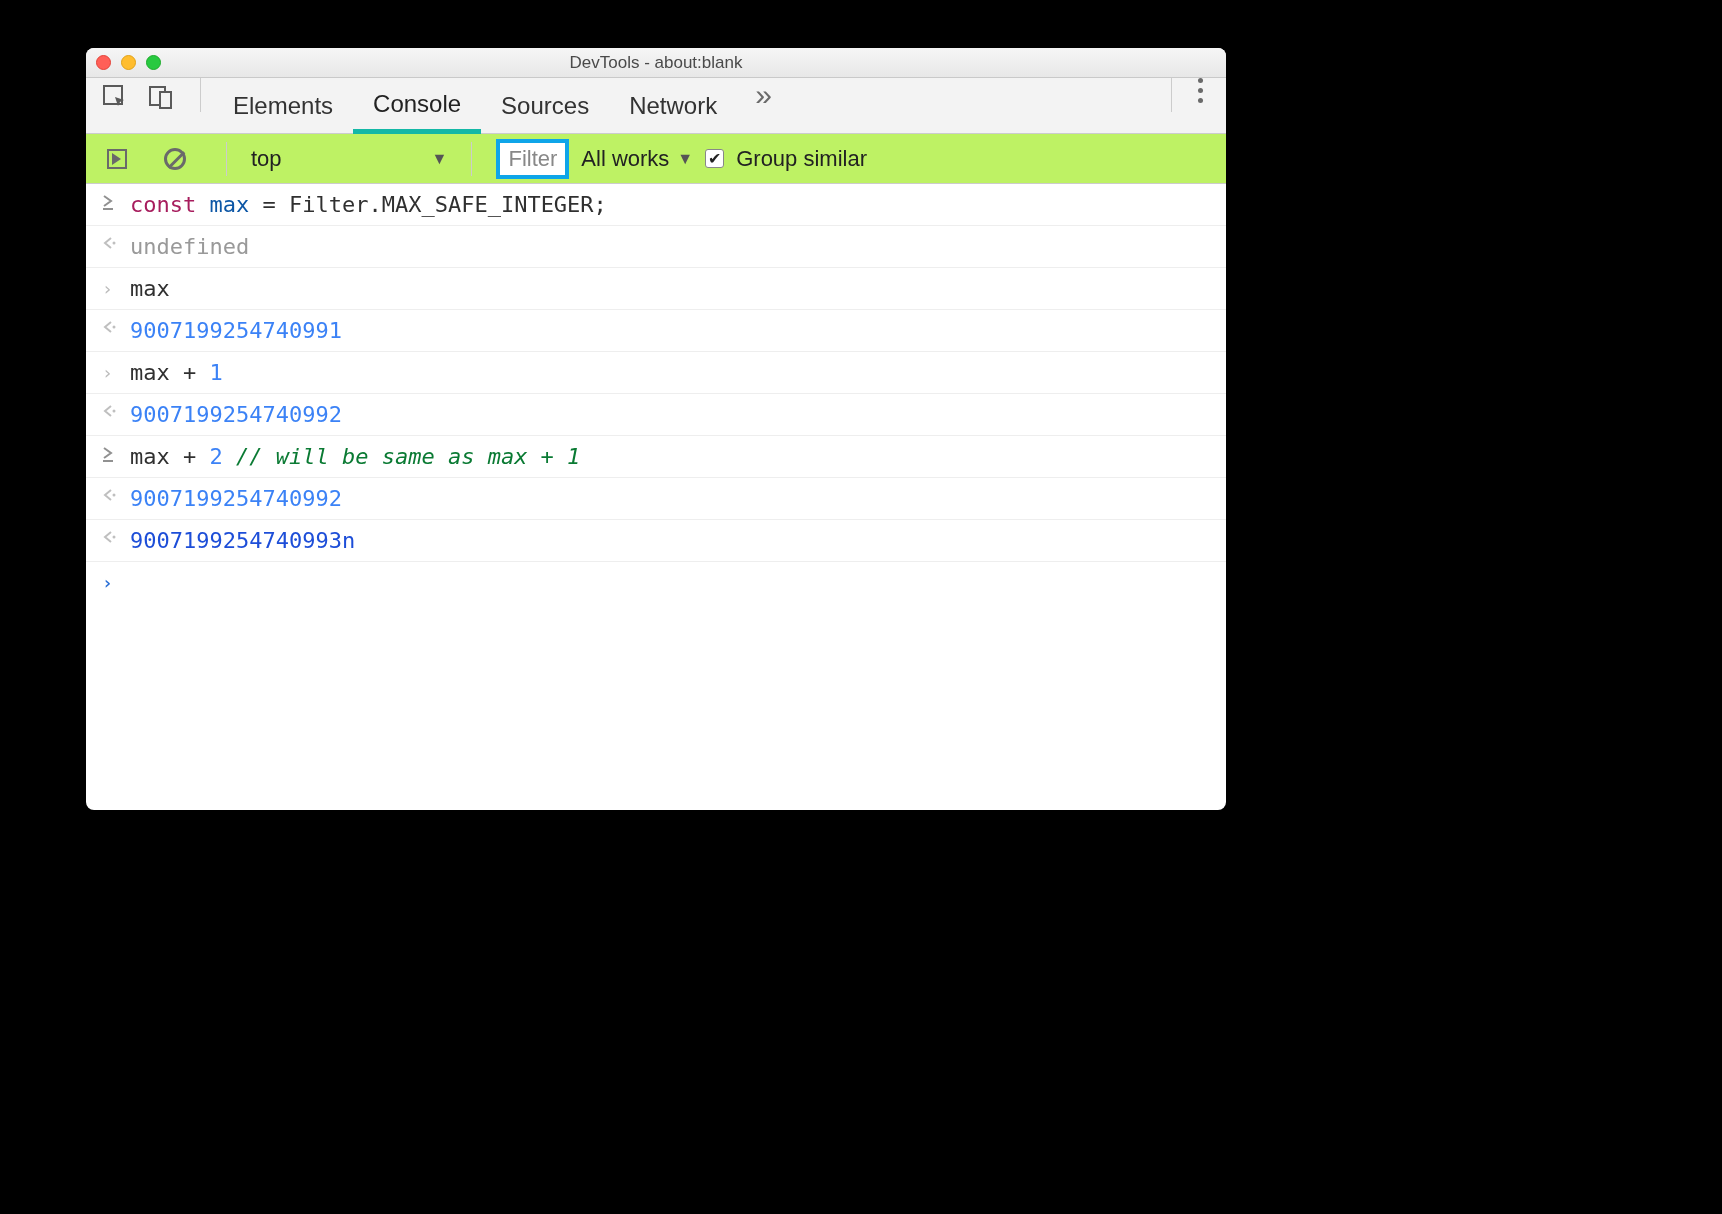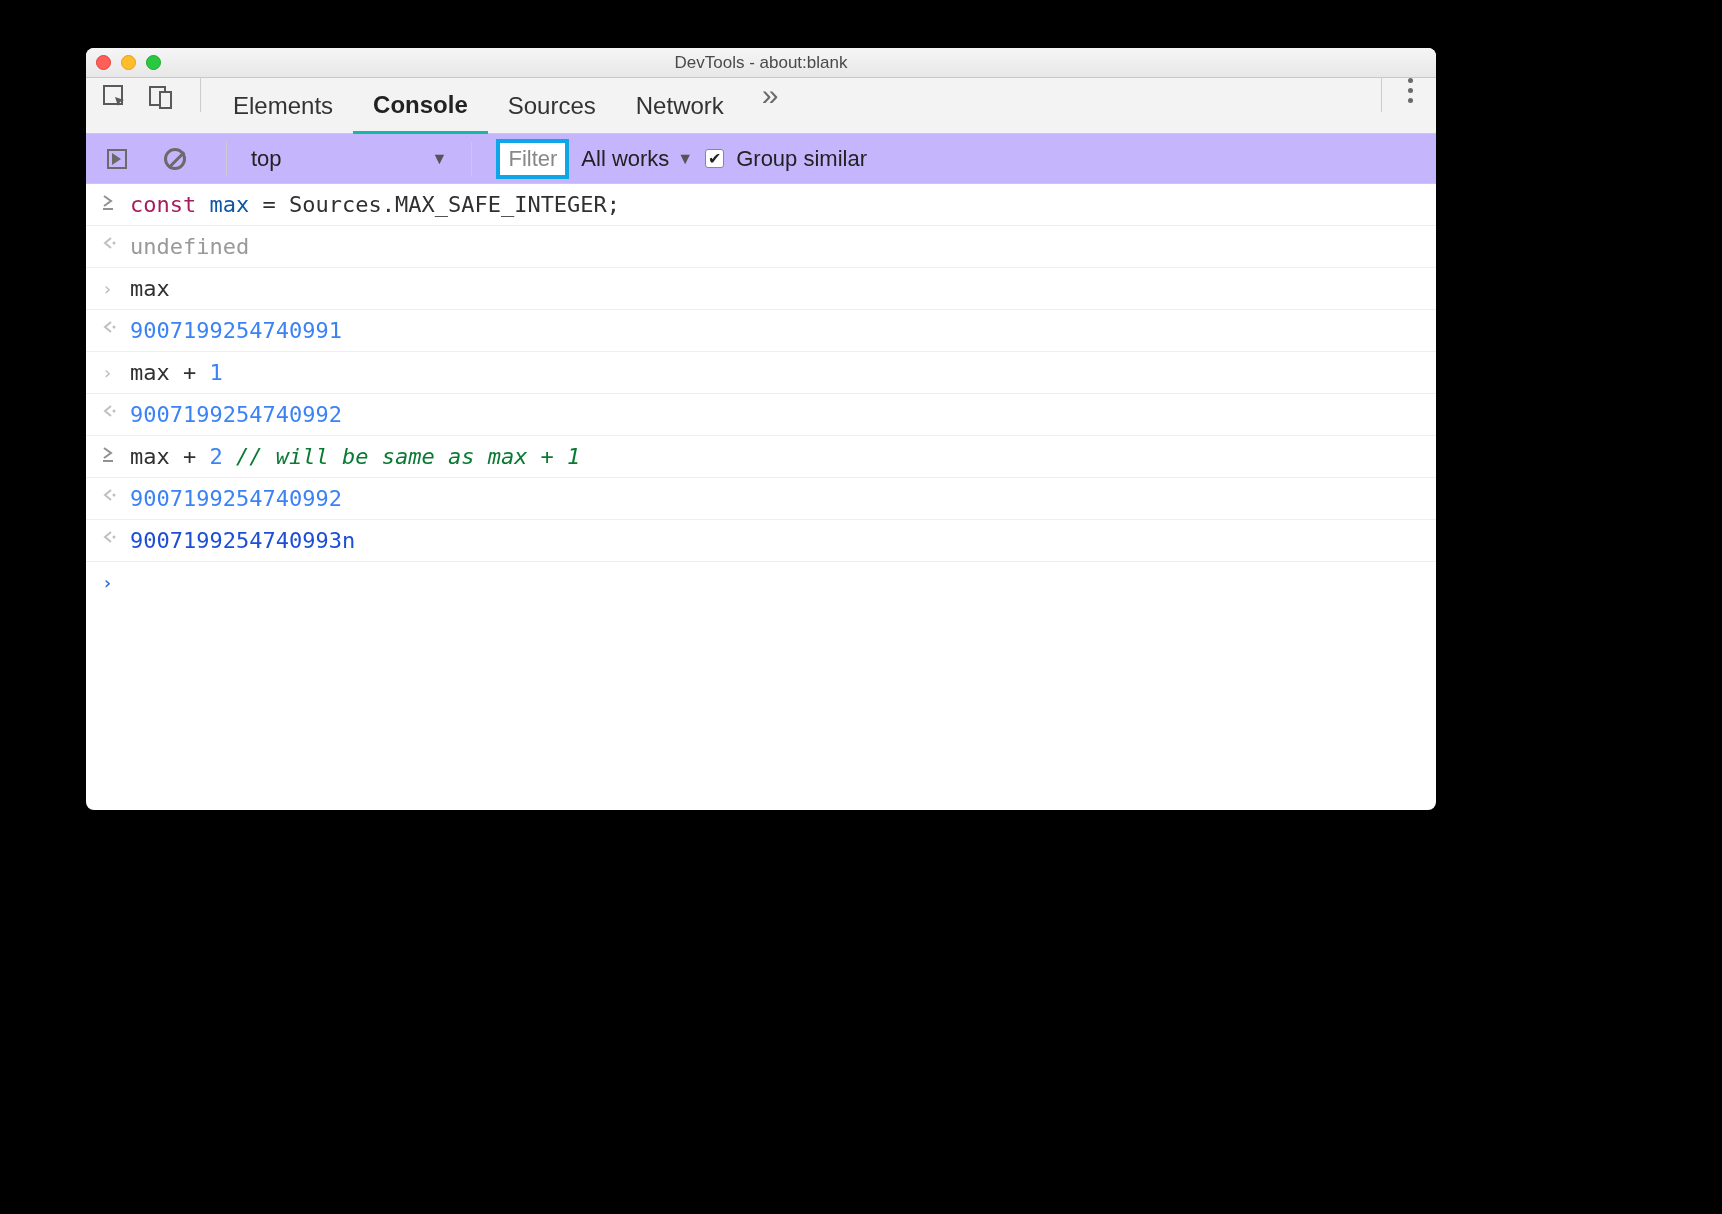--- a/index.html
+++ b/index.html
@@ -1,34 +1,34 @@
 <!DOCTYPE html>
 <html><head>
   <meta charset="utf-8">
   <style>
     *{box-sizing:border-box;margin:0;padding:0;}
     body{background:#000;width:1722px;height:1214px;font-family:-apple-system,BlinkMacSystemFont,'Helvetica Neue',Arial,sans-serif;}
-    .frame{position:absolute;left:86px;top:48px;width:1350px;height:762px;background:#fff;border-radius:8px;box-shadow:0 18px 50px rgba(0,0,0,.55);overflow:hidden;}
+    .frame{position:absolute;left:86px;top:48px;width:1140px;height:762px;background:#fff;border-radius:8px;box-shadow:0 18px 50px rgba(0,0,0,.55);overflow:hidden;}
     .titlebar{height:30px;background:linear-gradient(#f6f6f6,#e7e7e7);border-bottom:1px solid #c9c9c9;display:flex;align-items:center;padding:0 10px;position:relative;}
     .traffic{display:flex;gap:10px;}
     .dot{width:15px;height:15px;border-radius:50%;}
     .dot.r{background:#ff5f57;border:1px solid #e24238;}
     .dot.y{background:#ffbd2e;border:1px solid #e1a117;}
     .dot.g{background:#28c940;border:1px solid #1dab2b;}
     .titletext{position:absolute;left:0;right:0;text-align:center;font-size:17px;color:#4a4a4a;}
     .toolbar{height:56px;background:#f3f3f3;border-bottom:1px solid #ccc;display:flex;align-items:flex-start;padding:0 10px;color:#5a5a5a;font-size:24px;}
     .tb-icon{width:38px;height:38px;display:flex;align-items:center;justify-content:center;margin-right:8px;}
     .vsep{width:1px;height:34px;background:#ccc;margin:0 12px;}
     .tab{padding:0 20px;height:56px;display:flex;align-items:center;cursor:pointer;color:#333;}
-    .tab.active{color:#222;border-bottom:3px solid #14b8a6;font-weight:700;}
+    .tab.active{color:#222;border-bottom:5px solid #14b8a6;font-weight:400;}
     .spacer{flex:1;}
     .more-tabs{font-size:30px;color:#6a6a6a;padding:0 18px;}
     .menu-dots{width:32px;display:flex;flex-direction:column;align-items:center;gap:5px;}
     .menu-dots span{width:5px;height:5px;background:#6a6a6a;border-radius:50%;}
-    .filterbar{height:50px;background:#c4b5fd;border-bottom:1px solid #ccc;display:flex;align-items:center;padding:0 12px;color:#5a5a5a;font-size:22px;gap:12px;}
+    .filterbar{height:50px;background:#bef264;border-bottom:1px solid #ccc;display:flex;align-items:center;padding:0 12px;color:#5a5a5a;font-size:22px;gap:12px;}
     .playbox{width:20px;height:20px;border:2px solid #6a6a6a;position:relative;}
     .playbox::after{content:"";position:absolute;left:3px;top:2px;border-left:9px solid #6a6a6a;border-top:6px solid transparent;border-bottom:6px solid transparent;}
     .ban{width:22px;height:22px;border:3px solid #6a6a6a;border-radius:50%;position:relative;}
     .ban::after{content:"";position:absolute;width:3px;height:22px;background:#6a6a6a;left:8px;top:-2px;transform:rotate(45deg);}
     .ctx-select{flex:0 0 auto;display:flex;align-items:center;gap:150px;color:#222;}
     .ctx-select .arrow{font-size:16px;color:#555;}
     .filter-input{background:#fff;padding:3px 8px;color:#888;border:4px solid #0ea5e9;}
     .levels{display:flex;align-items:center;gap:8px;color:#222;}
     .levels .arrow{font-size:16px;color:#555;}
     .chk{width:19px;height:19px;border:1px solid #888;border-radius:3px;display:inline-flex;align-items:center;justify-content:center;font-size:16px;color:#222;background:#fff;}
@@ -121,21 +121,21 @@
   </div>
 
   <div class="console" id="console-body">
       <div class="row">
         <span class="glyph eager">
           <svg width="14" height="16" viewBox="0 0 14 16">
             <path d="M2 2 L9 7 L2 12" fill="none" stroke="#919191" stroke-width="2"></path>
             <line x1="1" y1="15" x2="11" y2="15" stroke="#919191" stroke-width="2"></line>
           </svg>
         </span>
-        <span class="code"><span class="kw">const</span><span> </span><span class="var">max</span><span> = Sources.MAX_SAFE_INTEGER;</span></span>
+        <span class="code"><span class="kw">const</span><span> </span><span class="var">max</span><span> = Filter.MAX_SAFE_INTEGER;</span></span>
       </div>
       <div class="row">
         <span class="glyph ">
           <svg width="14" height="14" viewBox="0 0 14 14">
             <path d="M9 2 L3 7 L9 12" fill="none" stroke="#bfbfbf" stroke-width="2"></path>
             <circle cx="12" cy="7" r="1.5" fill="#bfbfbf"></circle>
           </svg>
         </span>
         <span class="code"><span class="undef">undefined</span></span>
       </div>

